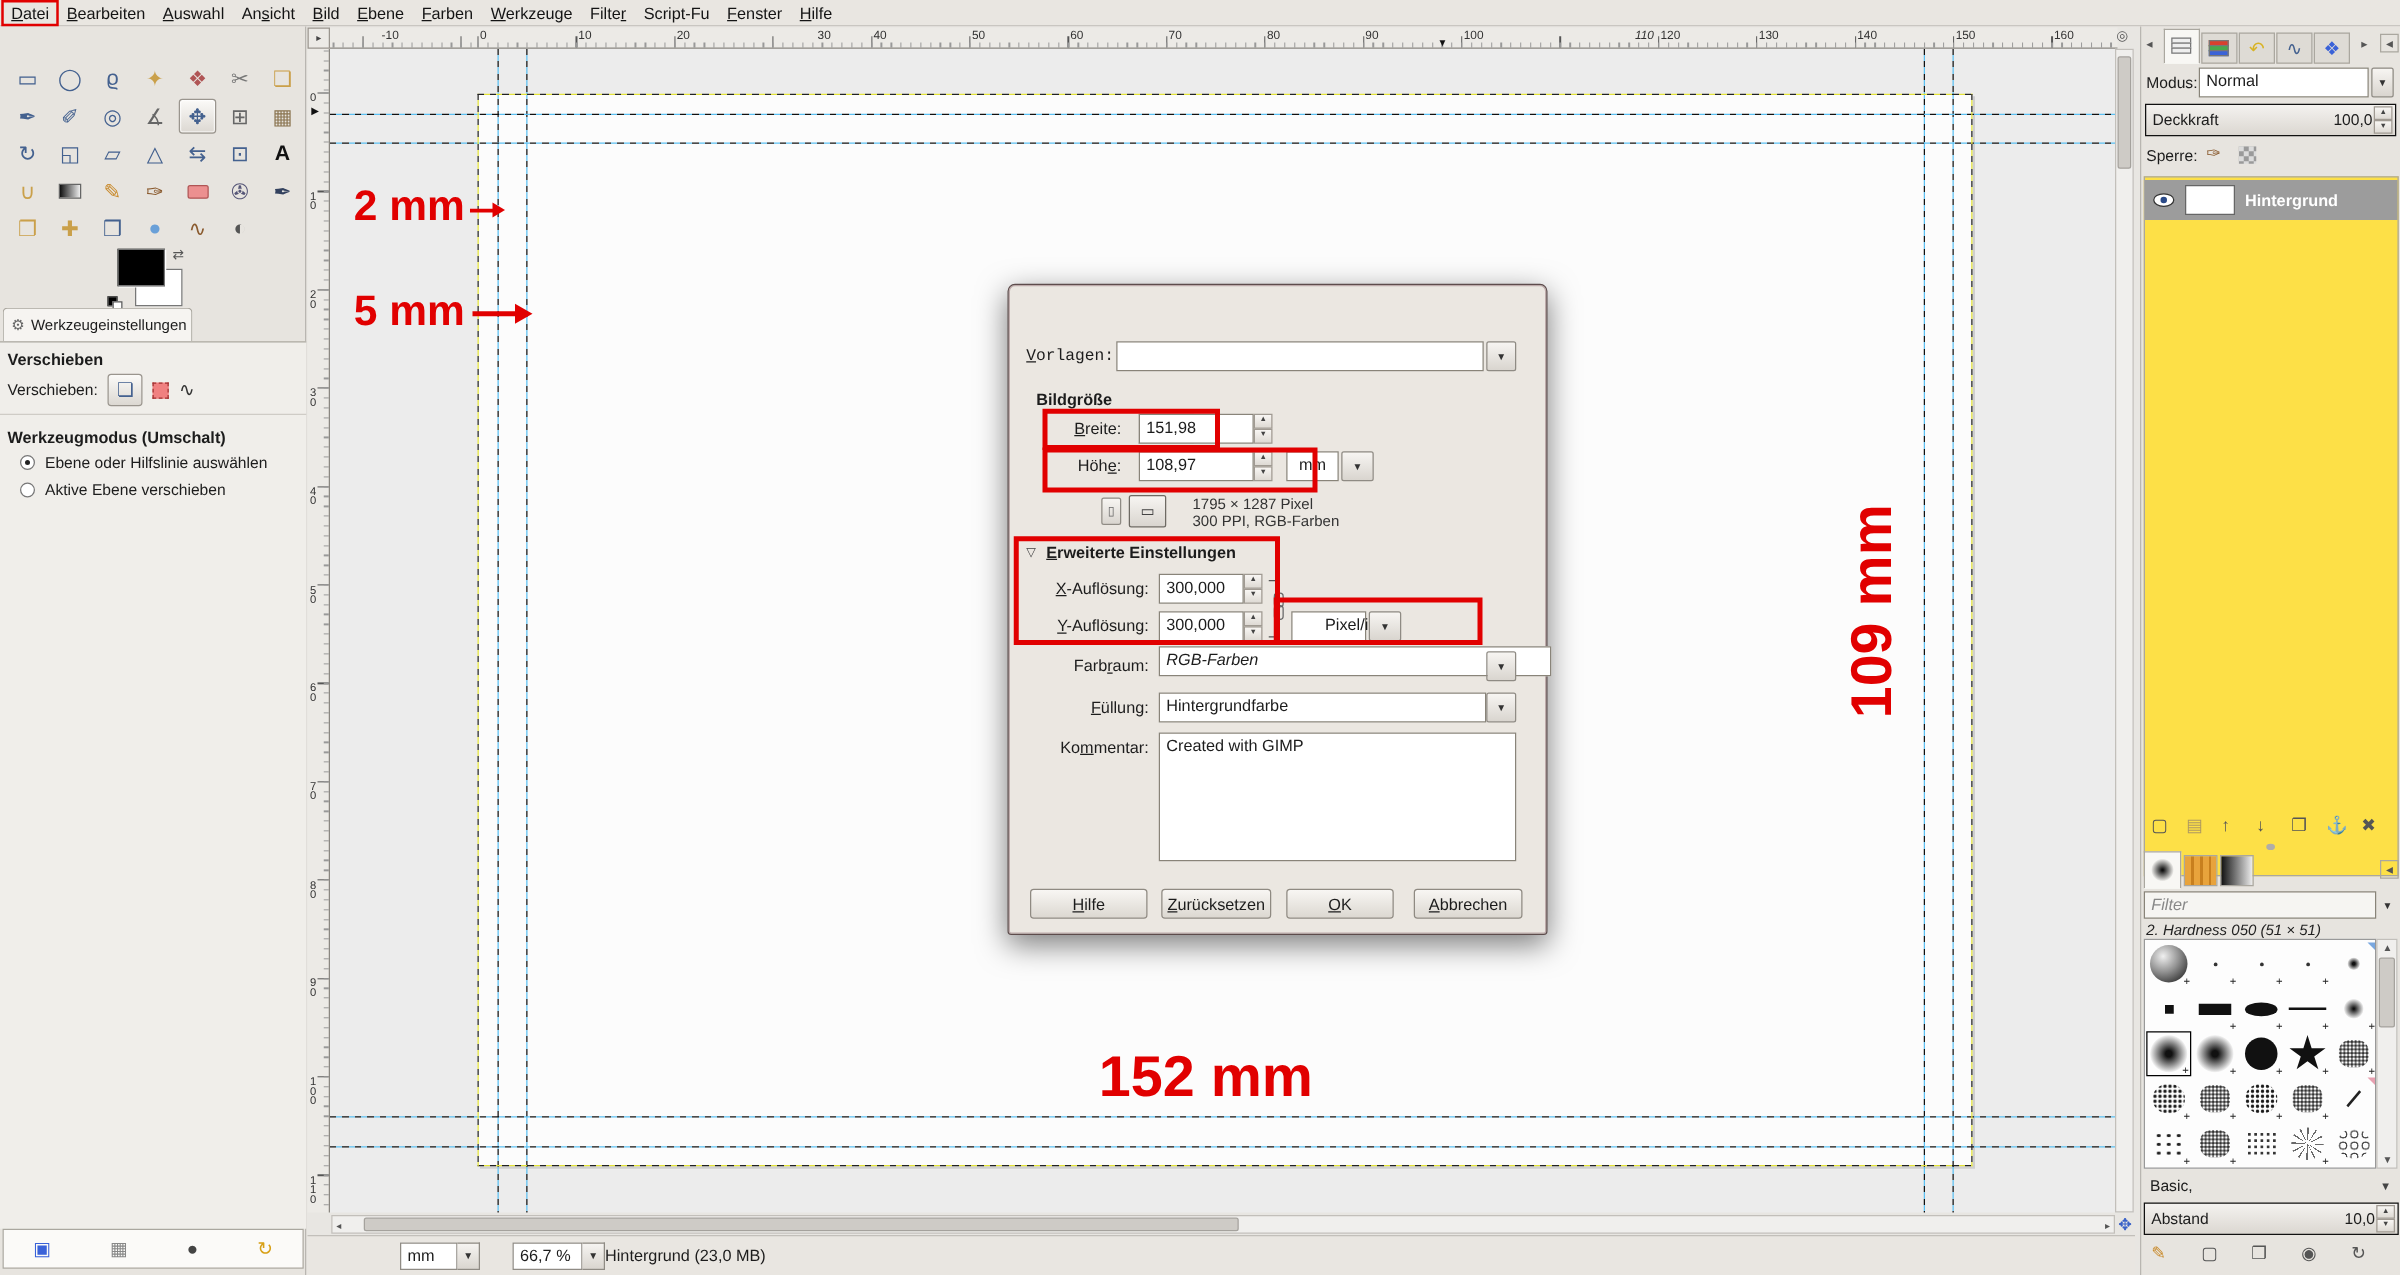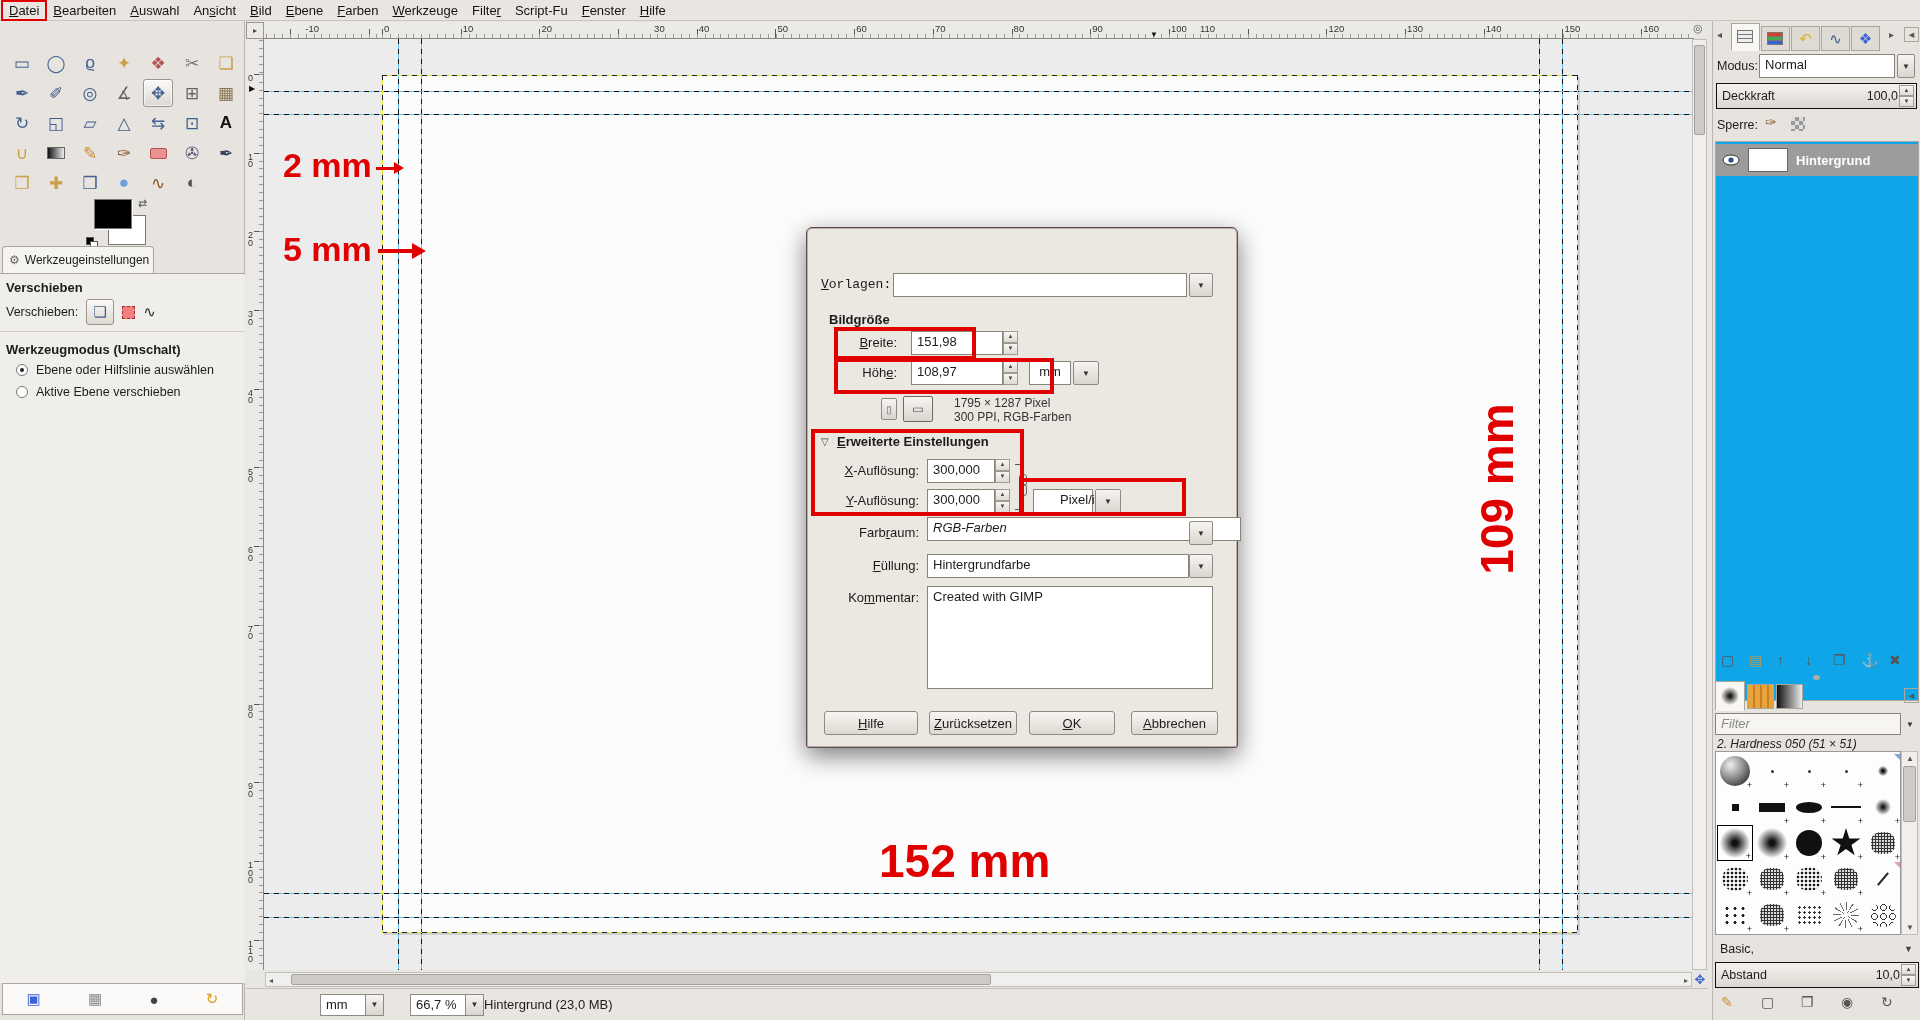--- a/index.html
+++ b/index.html
@@ -114,21 +114,21 @@
   #right-panel { position:absolute; left:1712px; top:21px; width:208px; height:999px; background:#e7e4df; border-left:1px solid #b9b6b1; }
   .dock-tab { position:absolute; border:1px solid #aaa79f; background:#dedbd5; display:flex; align-items:center; justify-content:center; }
   .dock-tab.sel { background:#f8f7f4; border-bottom-color:#f8f7f4; }
   .stack { position:relative; width:18px; height:14px; }
   .stack i { position:absolute; left:0; width:16px; height:5px; border:1px solid #777; background:#eee; }
   .stack i:nth-child(1){top:0;} .stack i:nth-child(2){top:4px;} .stack i:nth-child(3){top:8px;}
   .stack.rgb i:nth-child(1){background:#d8402e;} .stack.rgb i:nth-child(2){background:#49a84b;} .stack.rgb i:nth-child(3){background:#3a62d8;}
   .rp-label { font-size:12.5px; }
   #opacity-bar,#spacing-bar { position:absolute; border:1px solid #111; background:linear-gradient(#f4f2ef,#dbd7d1);
                display:flex; align-items:center; font-size:12.5px; }
-  #layer-area { position:absolute; left:2px; top:120px; width:204px; height:560px; background:#0ea5e9; border:1px solid #aaa79f; }
+  #layer-area { position:absolute; left:2px; top:120px; width:204px; height:560px; background:#fde047; border:1px solid #aaa79f; }
   #layer-row { position:absolute; left:0; top:2px; width:202px; height:32px; background:#9c9c9c; display:flex; align-items:center; gap:8px; padding-left:6px; }
   #layer-thumb { width:40px; height:24px; background:#fff; border:1px solid #666; }
   #layer-name { color:#fff; font-weight:bold; font-size:13px; }
   .icon-btn { display:flex; align-items:center; justify-content:center; color:#555; cursor:pointer; }
   #brush-grid { position:absolute; left:2px; top:730px; width:186px; height:184px; background:#fdfdfd; border:1px solid #999; overflow:hidden; }
   .bcell { position:absolute; width:36px; height:36px; display:flex; align-items:center; justify-content:center; }
   .bcell.sel { border:1px solid #000; }
   .bcell .plus { position:absolute; right:1px; bottom:-1px; font-size:9px; color:#222; }
   .bcell .cnr { position:absolute; right:1px; top:1px; width:0; height:0; border-left:6px solid transparent; }
   .cnr.blue { border-top:6px solid #7aa8e0; } .cnr.pink { border-top:6px solid #e8a0b0; }
@@ -324,21 +324,21 @@
     <span class="rl-h" style="left: 198.7px;">10</span>
     <span class="rl-h" style="left: 277.4px;">20</span>
     <span class="rl-h" style="left: 356.1px; margin-left: 34px;">30</span>
     <span class="rl-h" style="left: 434.8px;">40</span>
     <span class="rl-h" style="left: 513.5px;">50</span>
     <span class="rl-h" style="left: 592.2px;">60</span>
     <span class="rl-h" style="left: 670.9px;">70</span>
     <span class="rl-h" style="left: 749.6px;">80</span>
     <span class="rl-h" style="left: 828.3px;">90</span>
     <span class="rl-h" style="left: 907px;">100</span>
-    <span class="rl-h" style="left: 936px;">110</span>
+    <span class="rl-h" style="left: 1044px; font-style: italic;">110</span>
     <span class="rl-h" style="left: 1064.4px;">120</span>
     <span class="rl-h" style="left: 1143.1px;">130</span>
     <span class="rl-h" style="left: 1221.8px;">140</span>
     <span class="rl-h" style="left: 1300.5px;">150</span>
     <span class="rl-h" style="left: 1379.2px;">160</span>
   </div>
 <div id="ruler-v">
     <div class="rl-v" style="top: 36px;">
       <div>0</div>
     </div>

